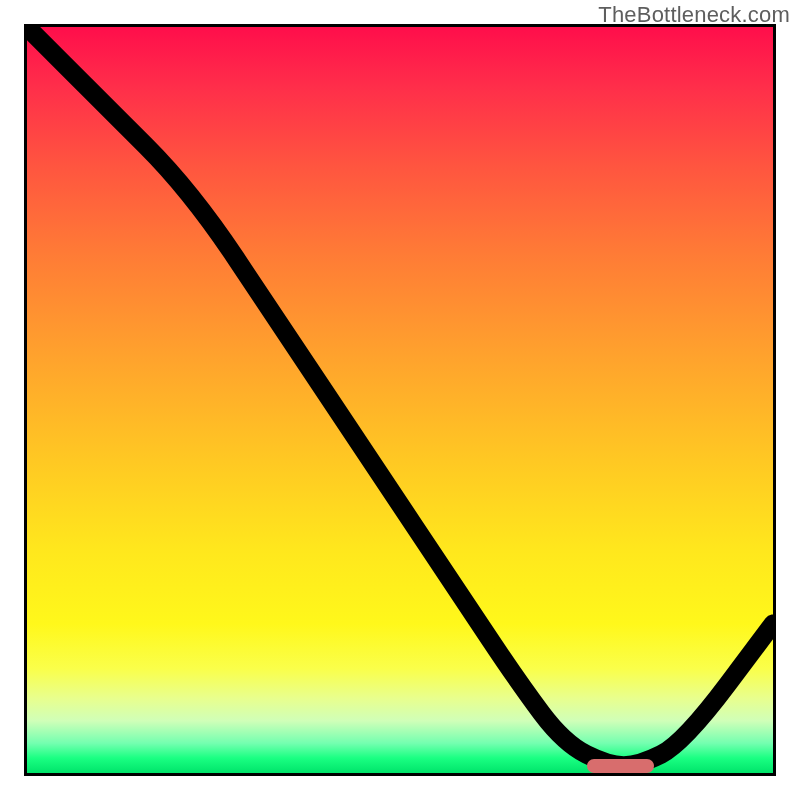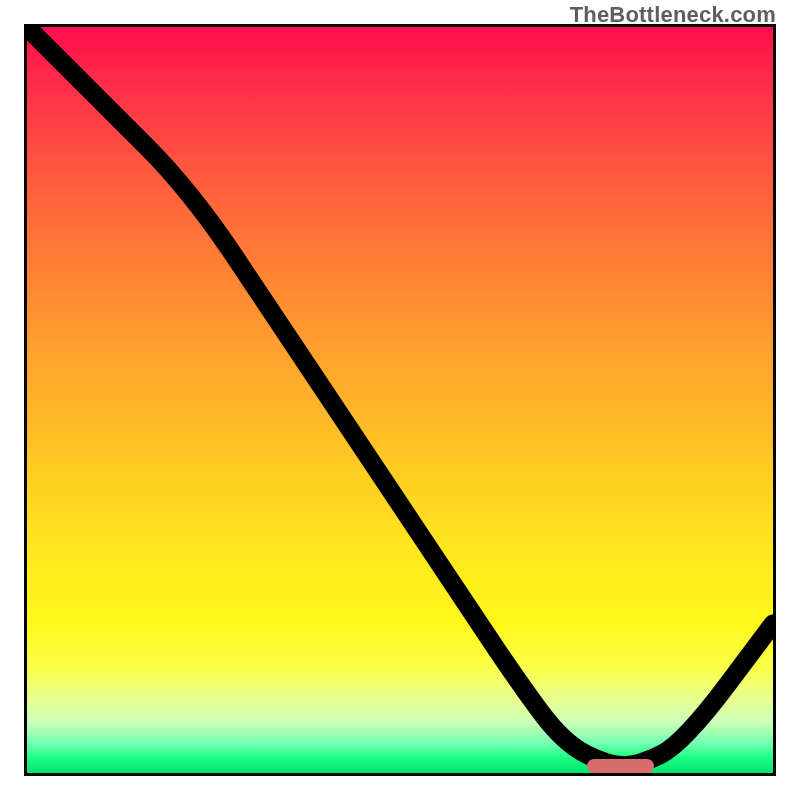--- a/index.html
+++ b/index.html
@@ -71,24 +71,24 @@
     stroke: #000;
     stroke-width: 2.5;
     stroke-linecap: round;
     stroke-linejoin: round;
   }
 
   
   .watermark {
     position: absolute;
     top: 2px;
-    right: 24px;
+    right: 10px;
     color: #5e5e5e;
     font-size: 22px;
-    font-weight: 700;
+    font-weight: 400;
     letter-spacing: 0.2px;
     z-index: 5;
     user-select: none;
   }
 </style>
 </head>
 <body>
 
 <div class="stage">
 

